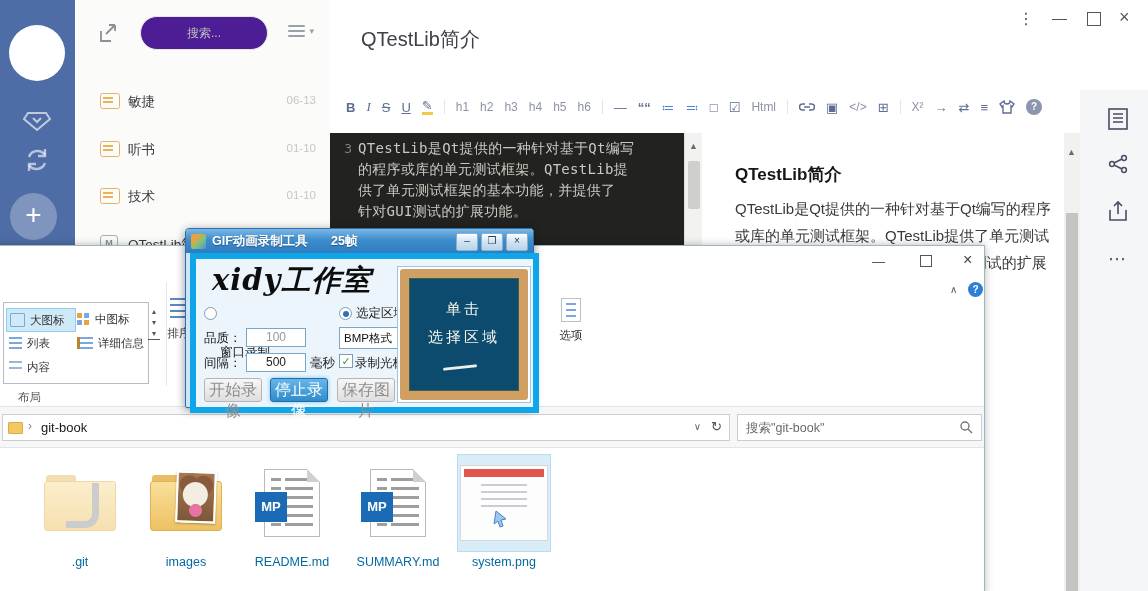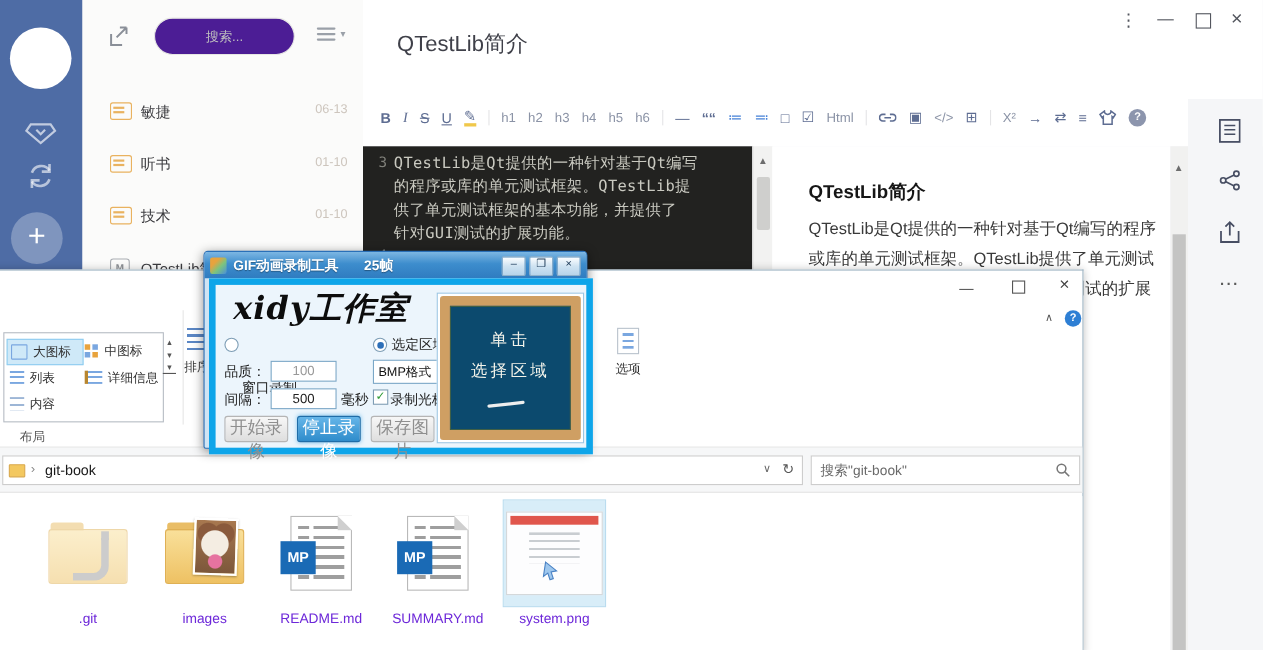--- a/index.html
+++ b/index.html
@@ -116,21 +116,21 @@
   .addr-drop{position:absolute;right:28px;top:6px;color:#666;font-size:10px;}
   .addr-refresh{position:absolute;right:7px;top:4px;color:#555;font-size:13px;}
   .search-bar{position:absolute;left:749px;top:7px;width:243px;height:25px;background:#fff;border:1px solid #cdcdcd;}
   .search-text{position:absolute;left:8px;top:5px;font-size:12.5px;color:#6a6a6a;}
   .search-glass{position:absolute;right:8px;top:5px;}
 
   .files{position:absolute;left:0;top:205px;width:996px;height:145px;background:#fff;}
   .file-item{position:absolute;top:4px;width:96px;text-align:center;}
   .icon-wrap{position:relative;margin:0 auto;width:92px;height:96px;display:flex;align-items:center;justify-content:center;}
   .file-item.selected .icon-wrap{background:#d8edf8;outline:1px solid #badcef;}
-  .fname{margin-top:4px;font-size:12.5px;color:#6d28d9;}
+  .fname{margin-top:4px;font-size:12.5px;color:#0369a1;}
   .folder{position:relative;width:72px;height:56px;}
   .folder .back{position:absolute;left:2px;top:0;width:30px;height:12px;background:#e9bd66;border-radius:3px 3px 0 0;}
   .folder .front{position:absolute;left:0;top:6px;width:70px;height:48px;border-radius:3px;
                  background:linear-gradient(#f9e09a,#eec163);border:1px solid #dfb054;}
   .folder.faded{opacity:.5;}
   .git-curl{position:absolute;left:22px;top:14px;width:26px;height:32px;border-right:7px solid #9a9a9a;
             border-bottom:7px solid #9a9a9a;border-radius:0 0 14px 0;}
   .git-curl::before{content:"";position:absolute;right:-7px;top:-6px;width:7px;height:8px;background:#9a9a9a;}
   .photo{position:absolute;right:6px;top:-4px;width:36px;height:48px;background:
          radial-gradient(circle at 50% 78%,#e673a0 0 6px,transparent 7px),

